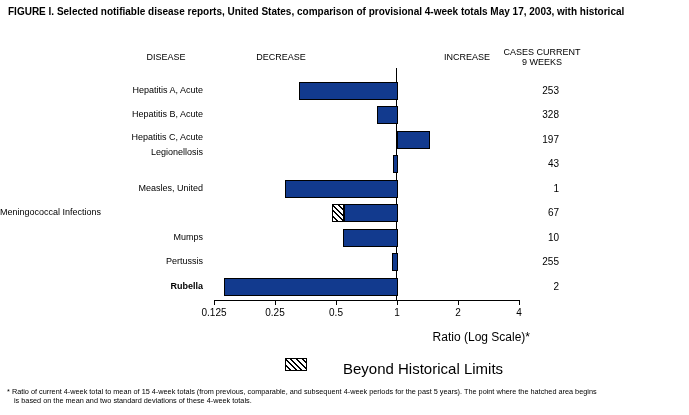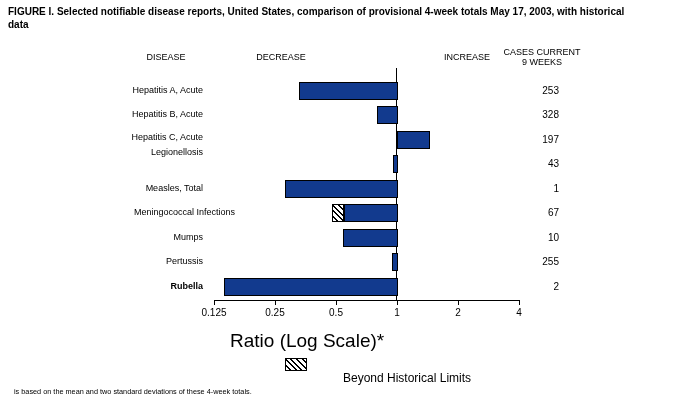--- a/index.html
+++ b/index.html
@@ -49,49 +49,48 @@
     position: absolute;
     left: 214px; top: 300px;
     width: 306px; height: 1px;
     background: #000000;
   }
   .axis-tick { position: absolute; width: 1px; height: 5px; background: #000000; top: 300px; }
   .axis-tick-label { position: absolute; top: 307px; width: 40px; text-align: center; font-size: 10px; }
   .xlabel {
     position: absolute;
     left: 230px; top: 330px; width: 300px;
-    text-align: left;
-    font-size: 19px;
+    text-align: right;
+    font-size: 12px;
   }
   .legend { position: absolute; left: 285px; top: 358px; height: 13px; }
   .legend-swatch {
     position: absolute; left: 0; top: 0;
     width: 22px; height: 13px;
     border: 1px solid #000000;
   }
   .legend-label {
-    position: absolute; left: 30px; top: 13px;
-    font-size: 12px; white-space: nowrap; padding-left: 28px;
+    position: absolute; left: 30px; top: 2px;
+    font-size: 15px; white-space: nowrap; padding-left: 28px;
   }
   .footnote {
     position: absolute;
     left: 7px; top: 387px; width: 680px;
     font-size: 7.3px;
     line-height: 9px;
   }
   .footnote .indent { padding-left: 7px; }
 </style>
 </head>
 <body>
 
 <div id="figure">
 
   <div class="title">
     <div>FIGURE I. Selected notifiable disease reports, United States, comparison of provisional 4-week totals May 17, 2003, with historical</div>
-    <div>data</div>
   </div>
 
   <div class="col-header" style="left:116px; top:52px; width:100px;">DISEASE</div>
   <div class="col-header" style="left:231px; top:52px; width:100px;">DECREASE</div>
   <div class="col-header" style="left:417px; top:52px; width:100px;">INCREASE</div>
   <div class="col-header" style="left:497px; top:47px; width:90px;">
     <div>CASES CURRENT</div>
     <div>9 WEEKS</div>
   </div>
 
@@ -103,24 +102,24 @@
       <div class="cases-value" style="position: absolute; left: 499px; top: 84.5px; width: 60px; text-align: right;">253</div>
       <div class="disease-label" style="position: absolute; left: 0px; top: 109px; width: 203px; text-align: right;">Hepatitis B, Acute</div>
       <div class="bar" style="left: 377.362px; top: 106px; width: 20.6376px;"></div>
       <div class="cases-value" style="position: absolute; left: 499px; top: 109px; width: 60px; text-align: right;">328</div>
       <div class="disease-label" style="position: absolute; left: 0px; top: 132px; width: 203px; text-align: right;">Hepatitis C, Acute</div>
       <div class="bar" style="left: 397px; top: 130.5px; width: 32.6992px;"></div>
       <div class="cases-value" style="position: absolute; left: 499px; top: 133.5px; width: 60px; text-align: right;">197</div>
       <div class="disease-label" style="position: absolute; left: 0px; top: 147px; width: 203px; text-align: right;">Legionellosis</div>
       <div class="bar" style="left: 393.407px; top: 155px; width: 4.59251px;"></div>
       <div class="cases-value" style="position: absolute; left: 499px; top: 158px; width: 60px; text-align: right;">43</div>
-      <div class="disease-label" style="position: absolute; left: 0px; top: 182.5px; width: 203px; text-align: right;">Measles, Total</div>
+      <div class="disease-label" style="position: absolute; left: 0px; top: 182.5px; width: 203px; text-align: right;">Measles, United</div>
       <div class="bar" style="left: 284.973px; top: 179.5px; width: 113.027px;"></div>
       <div class="cases-value" style="position: absolute; left: 499px; top: 182.5px; width: 60px; text-align: right;">1</div>
-      <div class="disease-label" style="position: absolute; left: 0px; top: 207px; width: 203px; text-align: right; margin-left: 32px;">Meningococcal Infections</div>
+      <div class="disease-label" style="position: absolute; left: 0px; top: 207px; width: 203px; text-align: left;">Meningococcal Infections</div>
       <div class="bar hatch" style="left: 332.407px; top: 204px; width: 11.9802px;"></div>
       <div class="bar" style="left: 344.388px; top: 204px; width: 53.6123px;"></div>
       <div class="cases-value" style="position: absolute; left: 499px; top: 207px; width: 60px; text-align: right;">67</div>
       <div class="disease-label" style="position: absolute; left: 0px; top: 231.5px; width: 203px; text-align: right;">Mumps</div>
       <div class="bar" style="left: 342.773px; top: 228.5px; width: 55.2271px;"></div>
       <div class="cases-value" style="position: absolute; left: 499px; top: 231.5px; width: 60px; text-align: right;">10</div>
       <div class="disease-label" style="position: absolute; left: 0px; top: 256px; width: 203px; text-align: right;">Pertussis</div>
       <div class="bar" style="left: 392.486px; top: 253px; width: 5.51404px;"></div>
       <div class="cases-value" style="position: absolute; left: 499px; top: 256px; width: 60px; text-align: right;">255</div>
       <div class="disease-label" style="position: absolute; left: 0px; top: 280.5px; width: 203px; text-align: right; font-weight: bold;">Rubella</div>
@@ -141,16 +140,17 @@
     </div>
 
   <div class="xlabel">Ratio (Log Scale)*</div>
 
   <div class="legend">
     <div class="legend-swatch hatch"></div>
     <div class="legend-label">Beyond Historical Limits</div>
   </div>
 
   <div class="footnote">
+    <div><span>*</span> <span>Ratio of current 4-week total to mean of 15 4-week totals (from previous, comparable, and subsequent 4-week periods for the past 5 years). The point where the hatched area begins</span></div>
     <div class="indent">is based on the mean and two standard deviations of these 4-week totals.</div>
   </div>
 
 </div>
 
 </body></html>

